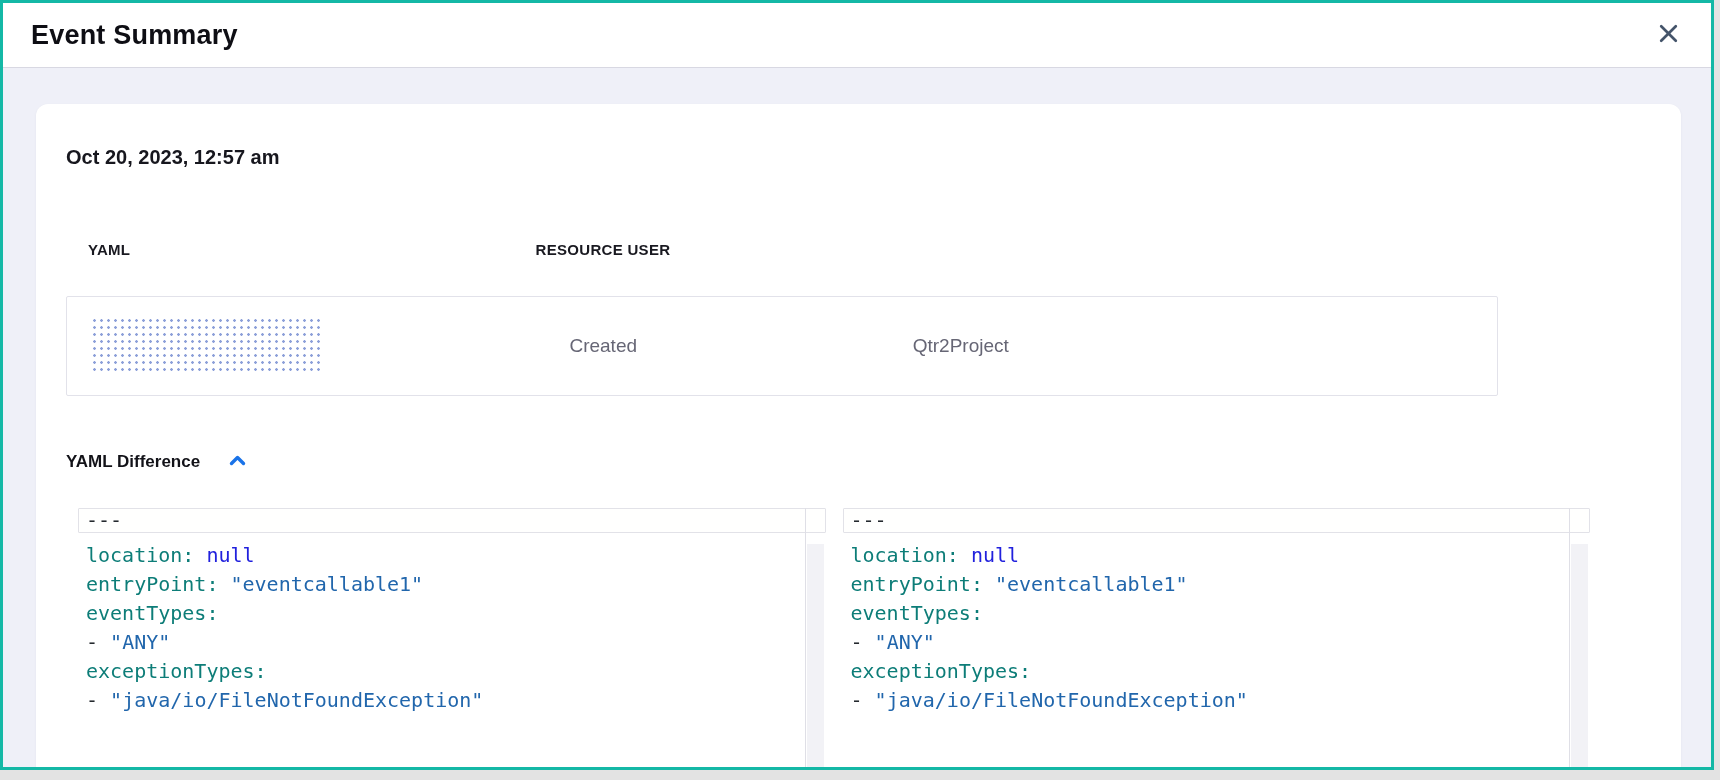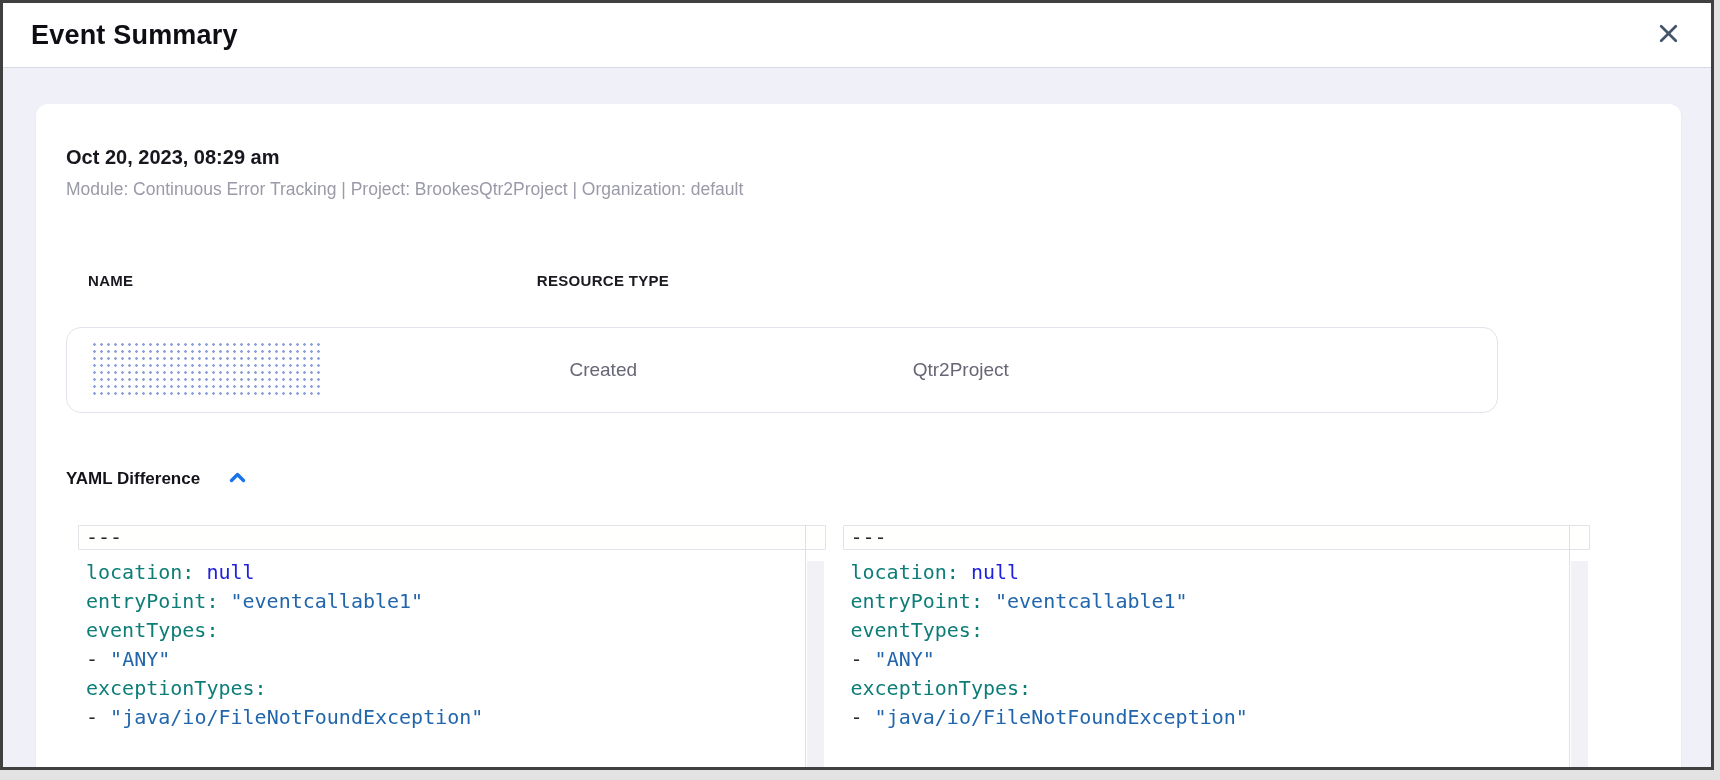--- a/index.html
+++ b/index.html
@@ -17,21 +17,21 @@
   *{box-sizing:border-box;margin:0;padding:0;}
   html,body{width:1720px;height:780px;overflow:hidden;}
   body{
     background:#e3e3e3;
     font-family:"Liberation Sans", sans-serif;
     position:relative;
   }
   .window{
     position:absolute;
     top:0; left:0; right:6px; bottom:10px;
-    border:3px solid #404040;
+    border:3px solid #14b8a6;
     background:#701a75;
     display:flex;
     flex-direction:column;
     overflow:hidden;
   }
   .modal-header{
     height:65px;
     flex:0 0 65px;
     display:flex;
     align-items:center;
@@ -83,23 +83,23 @@
   .th{
     font-size:15px;
     font-weight:700;
     color:#191920;
     letter-spacing:.3px;
     text-align:center;
   }
   .th:first-child{ text-align:left; padding-left:22px; }
   .table-row{
     margin-top:38px;
-    height:86px;
+    height:100px;
     border:1.5px solid #e2e2ea;
-    border-radius:15px;
+    border-radius:2px;
     background:#ffffff;
     display:grid;
     grid-template-columns:1fr 1fr 1fr 1fr;
     align-items:center;
   }
   .td{
     font-size:19px;
     color:var(--cell-text);
     text-align:center;
   }
@@ -182,27 +182,26 @@
         <svg width="25" height="25" viewBox="0 0 24 24">
           <path d="M5 5 L19 19 M19 5 L5 19" stroke="#44546a" stroke-width="2.6" stroke-linecap="round" fill="none"></path>
         </svg>
       </span>
     </button>
   </div>
 
   <div class="modal-body">
     <div class="card">
 
-      <div class="timestamp">Oct 20, 2023, 08:29 am</div>
-      <div class="meta">Module: Continuous Error Tracking | Project: BrookesQtr2Project | Organization: default</div>
+      <div class="timestamp">Oct 20, 2023, 12:57 am</div>
 
       <div class="audit-table">
         <div class="table-headers">
-          <div class="th">NAME</div>
-          <div class="th">RESOURCE TYPE</div>
+          <div class="th">YAML</div>
+          <div class="th">RESOURCE USER</div>
         </div>
         <div class="table-row">
           <div class="td td-user">
             <div class="redacted"></div>
           </div>
           <div class="td">Created</div>
           <div class="td">Qtr2Project</div>
         </div>
       </div>
 

